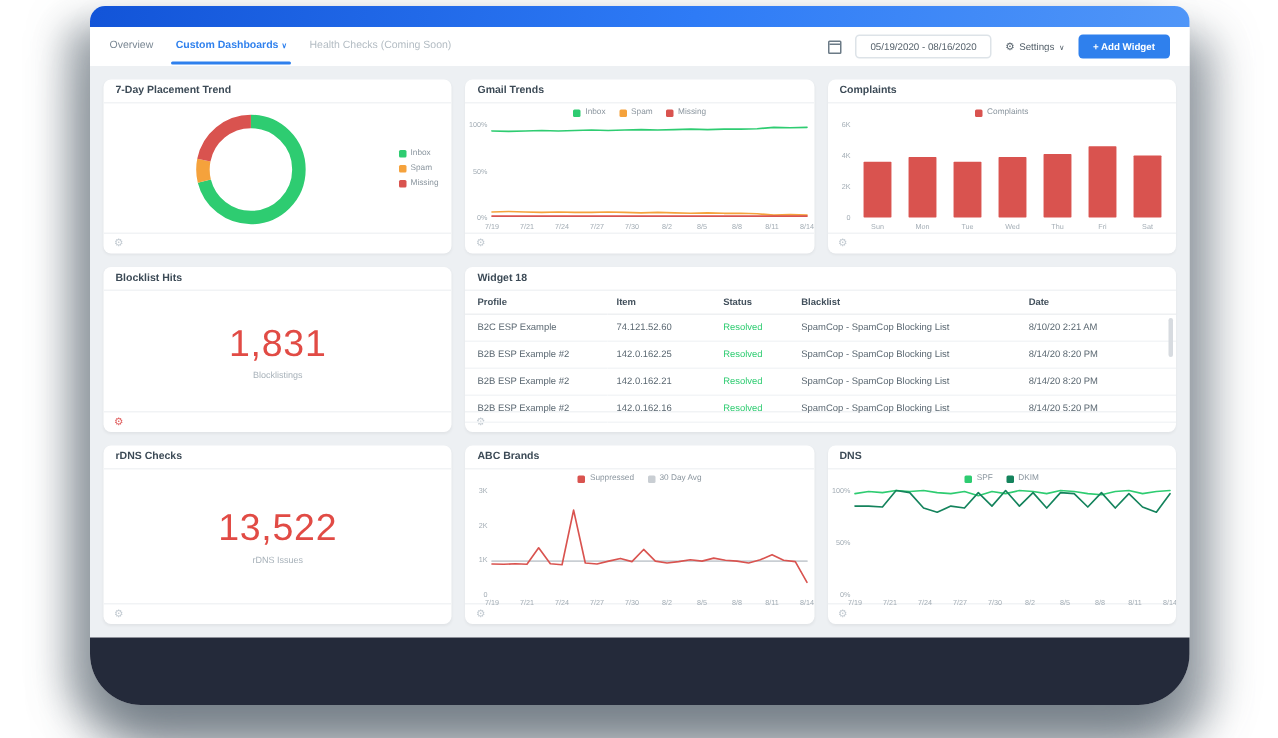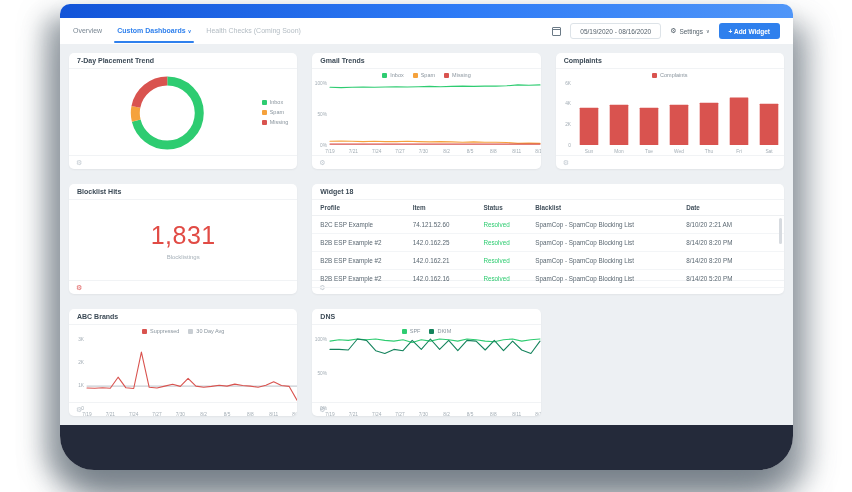--- a/index.html
+++ b/index.html
@@ -23,21 +23,21 @@
   .tab.disabled{color:#b3bcc3;}
   .nav-right{margin-left:auto;display:flex;align-items:center;gap:9px;}
   .cal{width:7px;height:7px;border:1px solid #6b7a86;border-radius:1px;position:relative;}
   .cal::before{content:"";position:absolute;left:0;right:0;top:1.5px;height:1px;background:#6b7a86;}
   .date-field{border:1px solid #dde3e8;border-radius:3px;padding:3.5px 9px;font-size:6.5px;color:#55616b;background:#fff;white-space:nowrap;}
   .settings{font-size:6.5px;color:#55616b;display:flex;align-items:center;gap:3px;cursor:pointer;white-space:nowrap;}
   .settings .g{font-size:7px;color:#55616b;}
   .settings .caret{font-size:5px;}
   .add-btn{background:#2f80ed;color:#fff;font-size:6.5px;font-weight:bold;padding:4.5px 10px;border-radius:3px;cursor:pointer;white-space:nowrap;}
   .content{flex:1;background:#edf0f3;padding:9px;box-sizing:border-box;display:grid;
-    grid-template-columns:1fr 1fr 1fr;grid-template-rows:116px 110px 1fr;gap:15px;}
+    grid-template-columns:1fr 1fr 1fr;grid-template-rows:116px 110px 1fr;gap:9px;}
   .win-foot{height:45px;background:#242a3a;border-radius:0 0 34px 34px;}
   .card{background:#fff;border-radius:5px;display:flex;flex-direction:column;box-shadow:0 1px 2px rgba(0,0,0,.05);overflow:hidden;min-width:0;}
   .card-head{flex:0 0 15px;display:flex;align-items:center;padding:0 8px;font-size:7px;font-weight:bold;color:#3c4a56;border-bottom:1px solid #f1f3f5;white-space:nowrap;}
   .card-body{flex:1;position:relative;min-height:0;}
   .card-foot{flex:0 0 13px;border-top:1px solid #f1f3f5;display:flex;align-items:center;padding:0 7px;}
   .gear{font-size:7px;color:#c2cad1;line-height:1;cursor:pointer;}
   .gear.red{color:#e06060;}
   .table-card{grid-column:2/4;}
   .chart{position:absolute;inset:0;}
   .legend{position:absolute;top:3px;left:0;right:0;display:flex;justify-content:center;gap:9px;font-size:5.5px;color:#8a959e;pointer-events:none;}
@@ -247,20 +247,32 @@
               </tr>
             </tbody>
         </table>
         <div class="scrollbar"></div>
       </div>
       <div class="card-foot">
           <span class="gear">⚙</span>
         </div>
     </div>
 
+    <div class="card">
+      <div class="card-head">rDNS Checks</div>
+      <div class="card-body">
+        <div class="num-wrap">
+          <div class="big-num">13,522</div>
+          <div class="big-sub">rDNS Issues</div>
+        </div>
+      </div>
+      <div class="card-foot">
+          <span class="gear">⚙</span>
+        </div>
+    </div>
 
     <div class="card">
       <div class="card-head">ABC Brands</div>
       <div class="card-body">
         <div class="chart"><svg width="234" height="93" viewBox="0 0 234 93">
               <text x="15" y="15.8" text-anchor="end" font-size="4.8" fill="#a3adb5">3K</text>
               <text x="15" y="38.8" text-anchor="end" font-size="4.8" fill="#a3adb5">2K</text>
               <text x="15" y="61.800000000000004" text-anchor="end" font-size="4.8" fill="#a3adb5">1K</text>
               <text x="15" y="84.8" text-anchor="end" font-size="4.8" fill="#a3adb5">0</text>
               <text x="18" y="90.5" text-anchor="middle" font-size="4.8" fill="#a3adb5">7/19</text>

